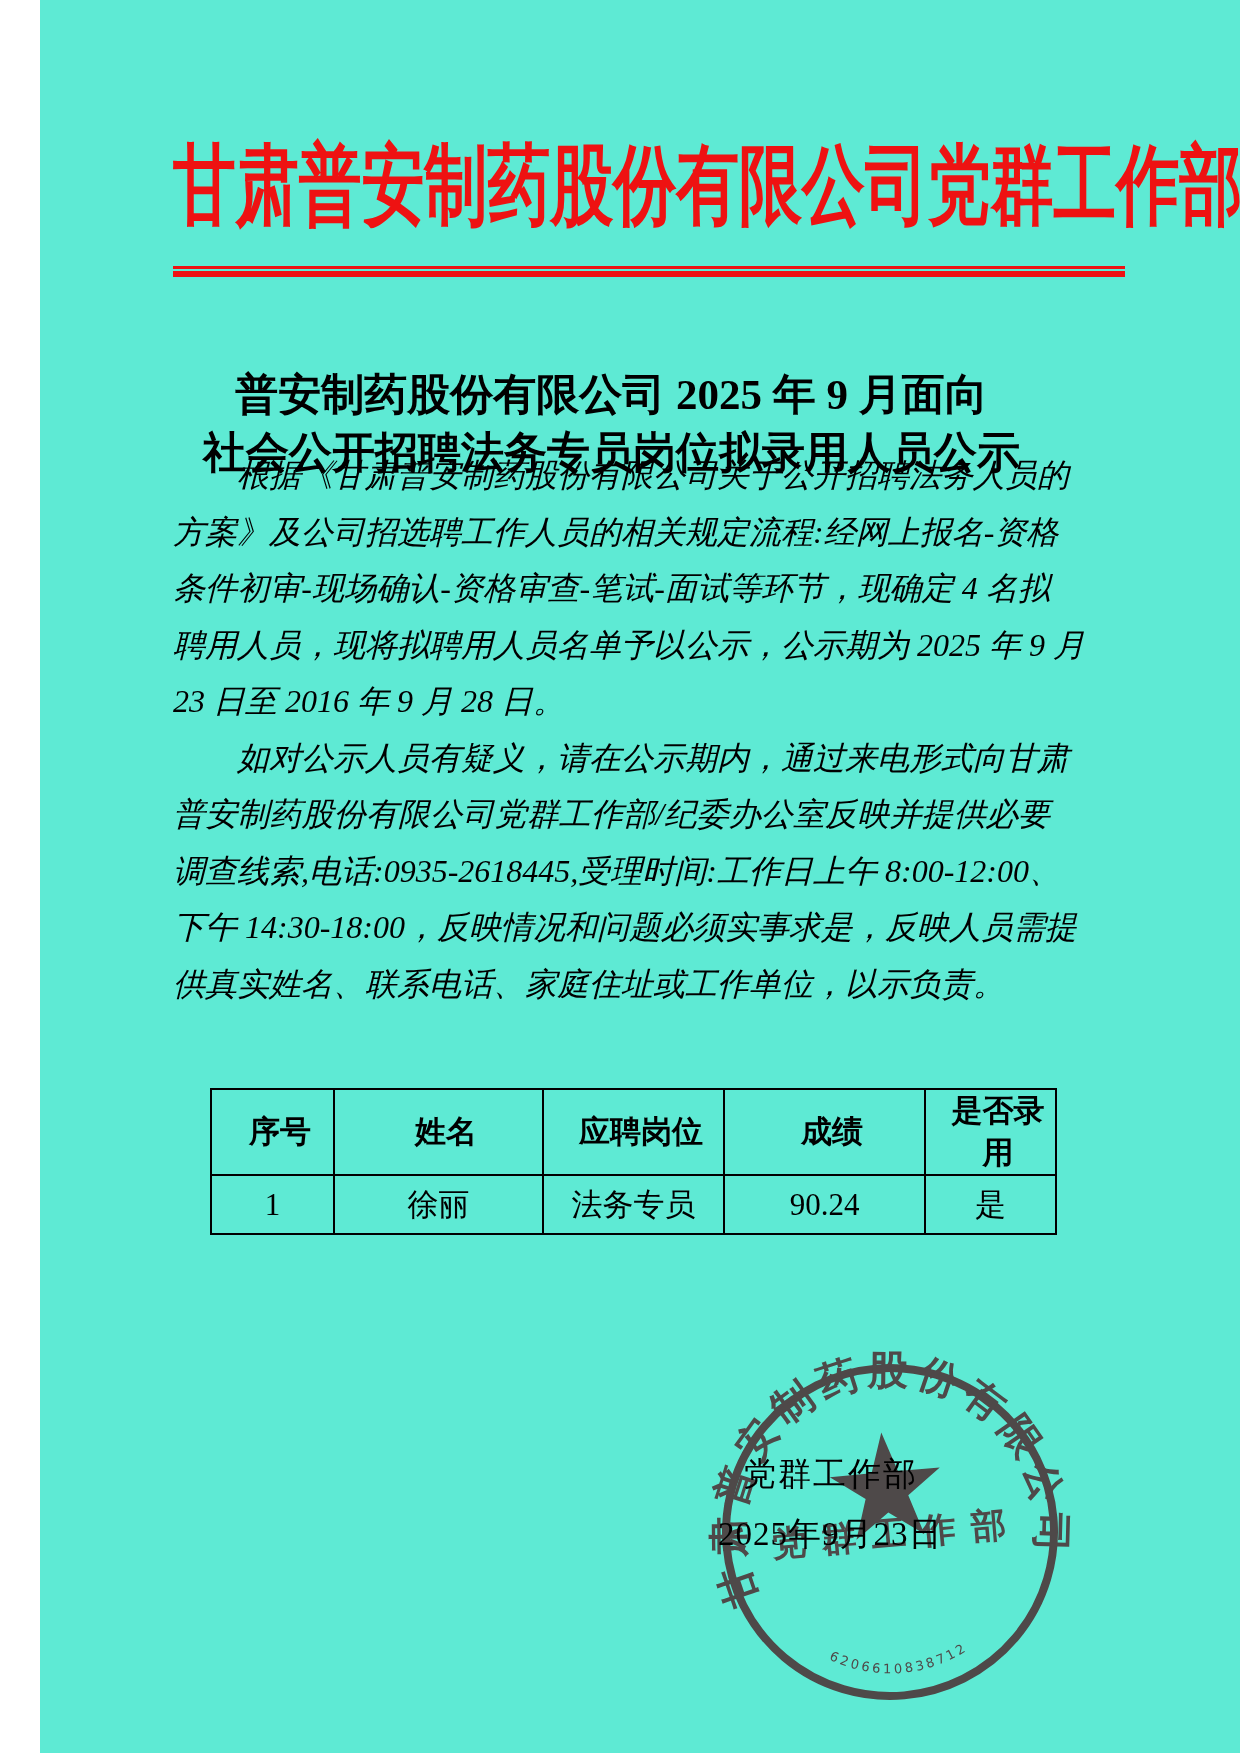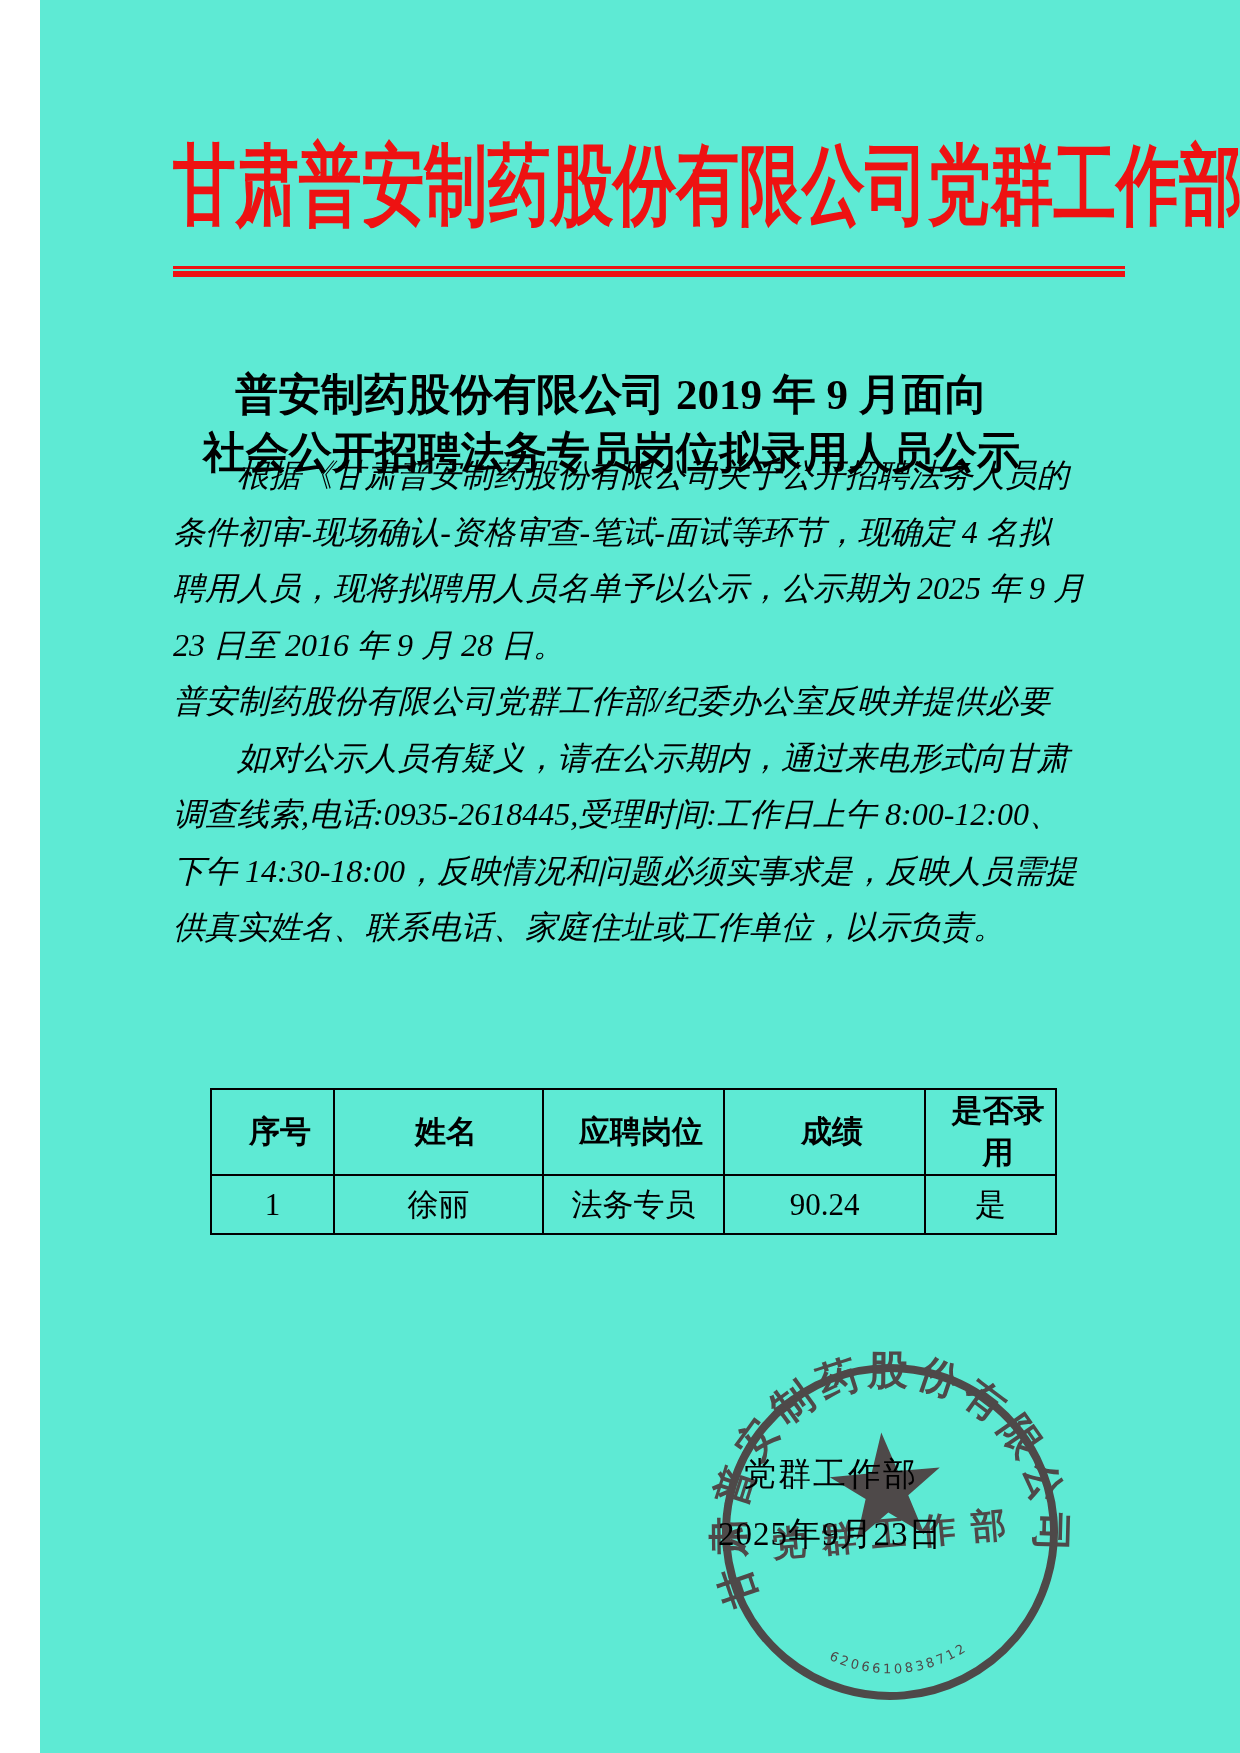--- a/index.html
+++ b/index.html
@@ -55,31 +55,32 @@
     <div class="letterhead-text">甘肃普安制药股份有限公司党群工作部</div>
   </header>
 
   <div class="red-rule">
     <div class="thin"></div>
     <div class="gap"></div>
     <div class="thick"></div>
   </div>
 
   <h1 class="doc-title">
-    <span>普安制药股份有限公司 2019 年 9 月面向</span>
+    <span>普安制药股份有限公司 2025 年 9 月面向</span>
     <span>社会公开招聘法务专员岗位拟录用人员公示</span>
   </h1>
 
   <div class="body-text">
     <div class="bodyline indent">根据《甘肃普安制药股份有限公司关于公开招聘法务人员的</div>
+    <div class="bodyline">方案》及公司招选聘工作人员的相关规定流程:经网上报名-资格</div>
     <div class="bodyline">条件初审-现场确认-资格审查-笔试-面试等环节，现确定 4 名拟</div>
     <div class="bodyline">聘用人员，现将拟聘用人员名单予以公示，公示期为 2025 年 9 月</div>
     <div class="bodyline end">23 日至 2016 年 9 月 28 日。</div>
+    <div class="bodyline indent">如对公示人员有疑义，请在公示期内，通过来电形式向甘肃</div>
     <div class="bodyline">普安制药股份有限公司党群工作部/纪委办公室反映并提供必要</div>
-    <div class="bodyline indent">如对公示人员有疑义，请在公示期内，通过来电形式向甘肃</div>
     <div class="bodyline">调查线索,电话:0935-2618445,受理时间:工作日上午 8:00-12:00、</div>
     <div class="bodyline">下午 14:30-18:00，反映情况和问题必须实事求是，反映人员需提</div>
     <div class="bodyline end">供真实姓名、联系电话、家庭住址或工作单位，以示负责。</div>
   </div>
 
   <table class="result-table">
     <colgroup>
       <col style="width:123px">
         <col style="width:209px">
         <col style="width:181px">

